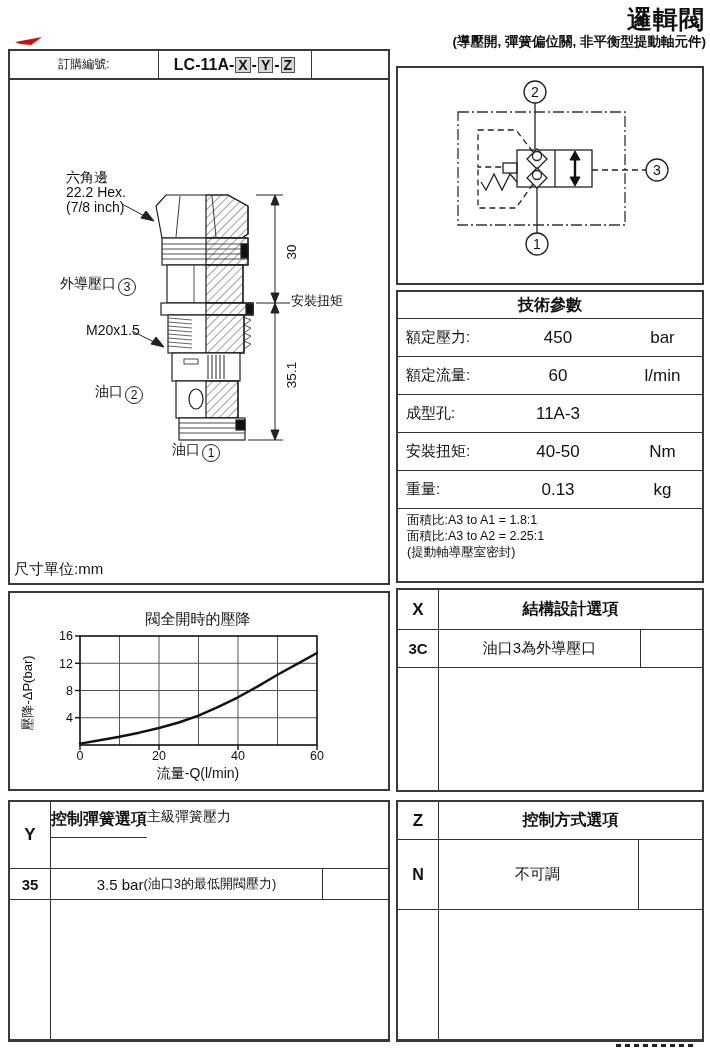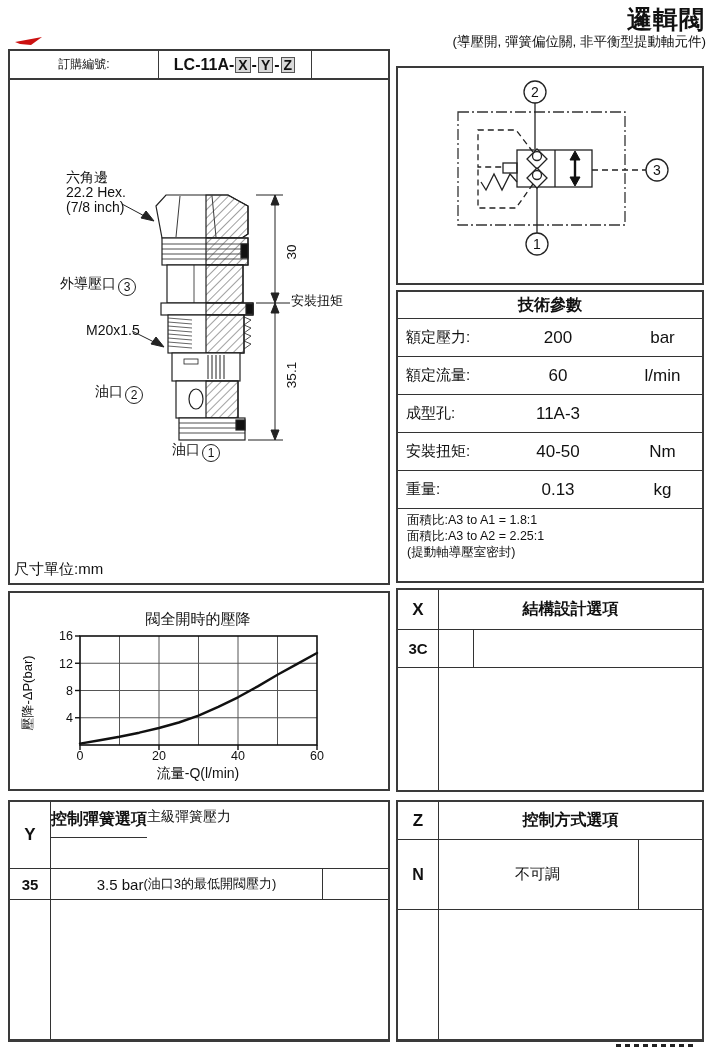--- a/index.html
+++ b/index.html
@@ -3,21 +3,21 @@
 <meta charset="utf-8">
 <style>
   * { margin:0; padding:0; box-sizing:border-box; }
   body { background:#888; font-family:"Liberation Sans", sans-serif; color:#111; }
   .page { position:relative; width:710px; height:1048px; background:#fff; overflow:hidden; }
 
   .box { position:absolute; border:2px solid #3a3a3a; background:#fff; }
 
   
   .doc-title { position:absolute; right:5px; top:3px; font-size:25px; font-weight:bold; letter-spacing:1px; }
-  .doc-subtitle { position:absolute; right:4px; top:33px; font-size:13.5px; font-weight:normal; white-space:nowrap;margin-left:32px; }
+  .doc-subtitle { position:absolute; right:4px; top:33px; font-size:13.5px; font-weight:bold; white-space:nowrap;margin-left:32px; }
   .red-mark { position:absolute; left:14px; top:36px; }
   .footer-marks { position:absolute; left:616px; top:1044px; width:80px; height:3px;
     background:repeating-linear-gradient(90deg,#222 0 5px,transparent 5px 9px); }
 
   
   .order-box { left:8px; top:49px; width:382px; height:31px; display:flex; align-items:stretch; }
   .order-label { width:148px; display:flex; align-items:center; justify-content:center; font-size:12px; }
   .order-code { width:154px; border-left:1.5px solid #3a3a3a; border-right:1.5px solid #3a3a3a;
     display:flex; align-items:center; justify-content:center; font-size:16px; font-weight:bold; white-space:nowrap; }
   .order-tail { flex:1; }
@@ -225,21 +225,21 @@
       <text x="137" y="29" font-size="14" text-anchor="middle">2</text>
       <text x="139" y="181" font-size="14" text-anchor="middle">1</text>
       <text x="259" y="107" font-size="14" text-anchor="middle">3</text>
     </svg>
   </div>
 
   <div class="box tech-panel">
     <div class="tech-header">技術參數</div>
     <div class="tech-row">
       <div class="t-label">額定壓力:</div>
-      <div class="t-value">200</div>
+      <div class="t-value">450</div>
       <div class="t-unit">bar</div>
     </div>
     <div class="tech-row">
       <div class="t-label">額定流量:</div>
       <div class="t-value">60</div>
       <div class="t-unit">l/min</div>
     </div>
     <div class="tech-row">
       <div class="t-label">成型孔:</div>
       <div class="t-value">11A-3</div>
@@ -305,20 +305,21 @@
     </svg>
   </div>
 
   <div class="box opt-x">
     <div class="opt-hrow" style="height:40px;">
       <div class="opt-key">X</div>
       <div class="opt-title">結構設計選項</div>
     </div>
     <div class="opt-row" style="height:38px;">
       <div class="opt-key" style="font-size:15px;">3C</div>
+      <div class="opt-desc">油口3為外導壓口</div>
       <div class="opt-tail" style="width:62px;"></div>
     </div>
     <div class="opt-empty">
       <div class="opt-keycol"></div>
     </div>
   </div>
 
   <div class="box opt-y">
     <div class="opt-hrow" style="height:67px;">
       <div class="opt-key">Y</div>

